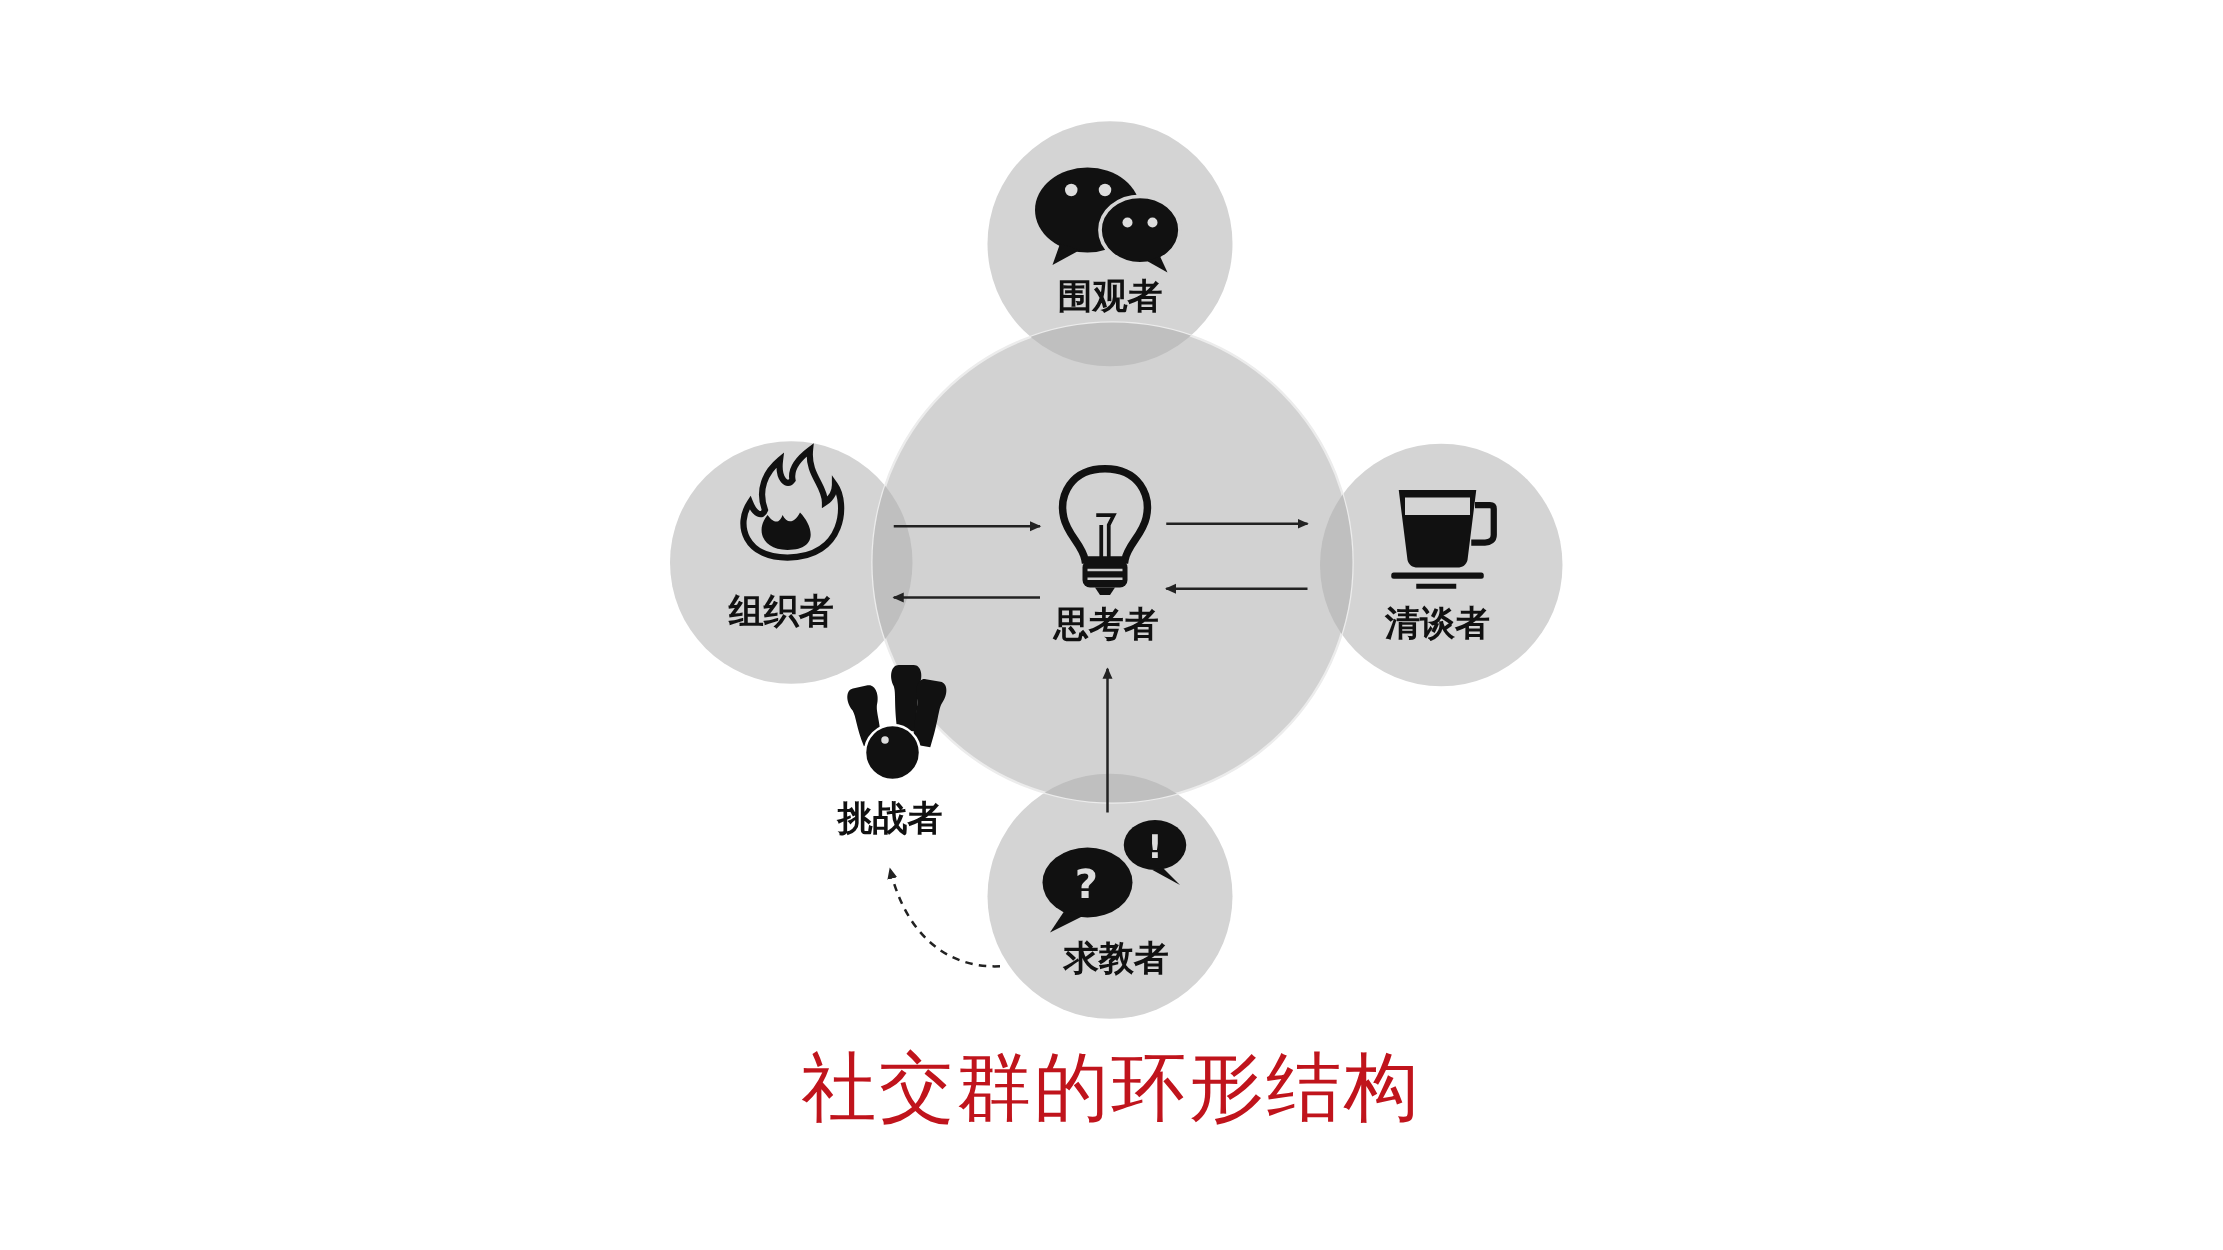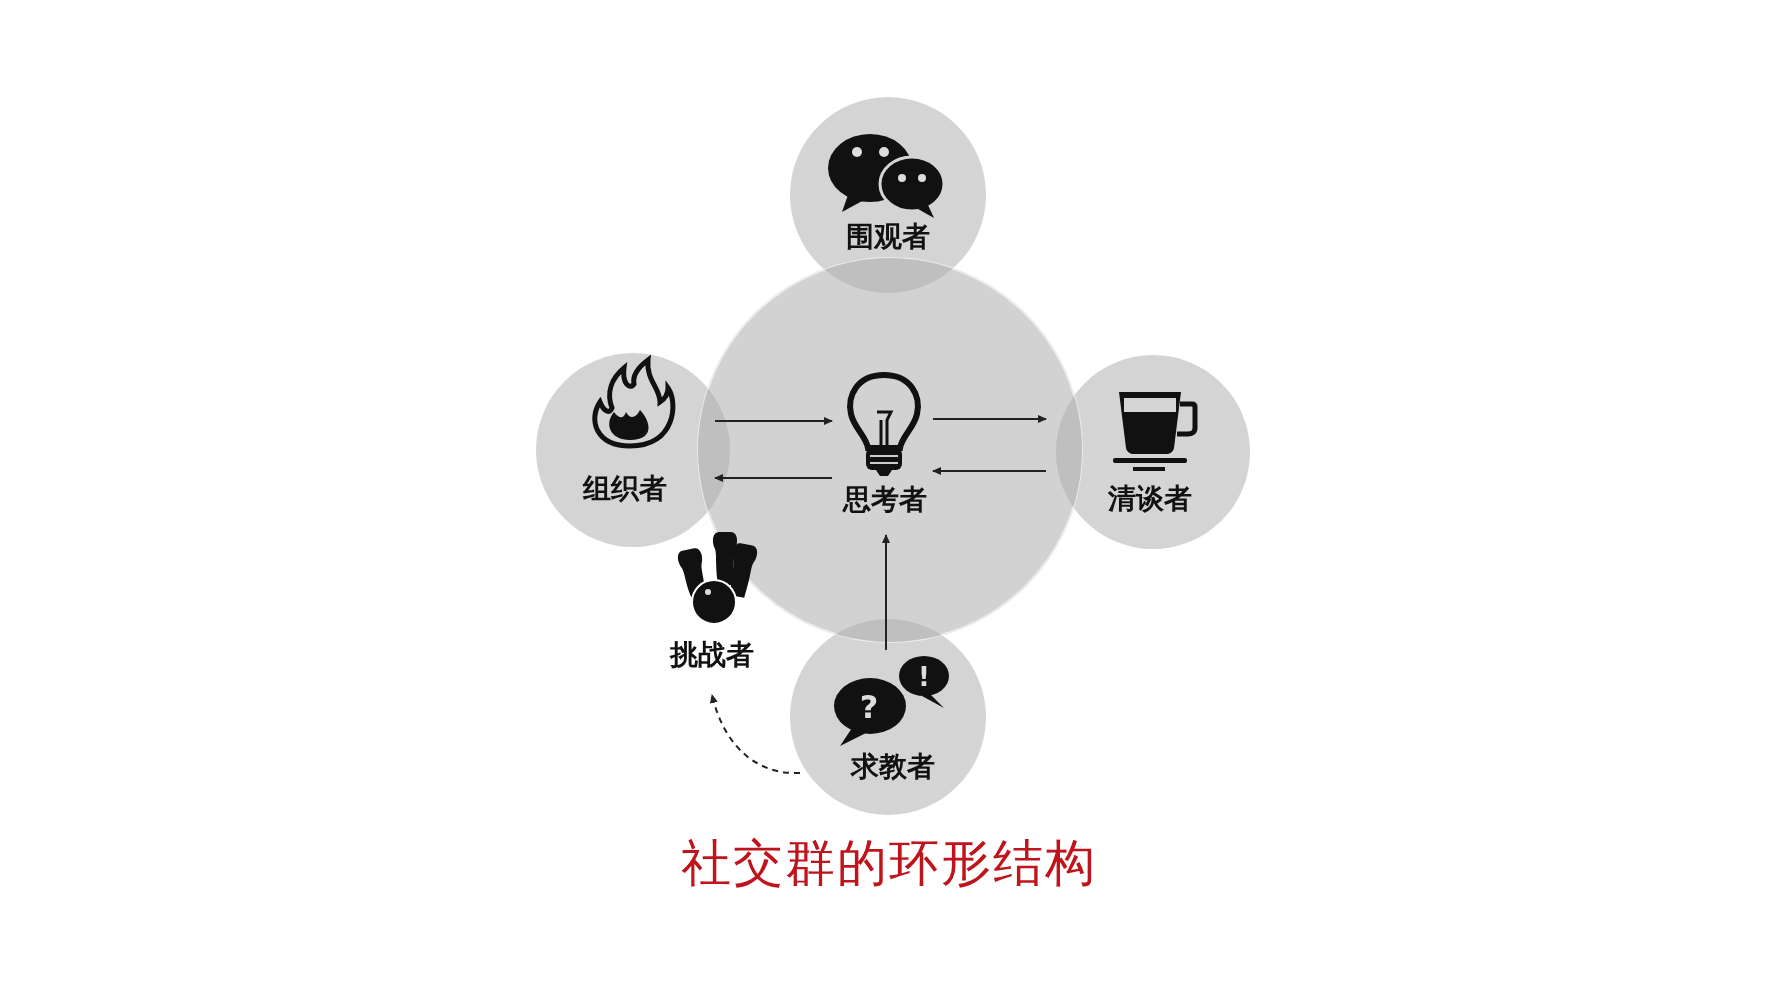--- a/index.html
+++ b/index.html
@@ -1,21 +1,21 @@
 <!DOCTYPE html>
 <html><head>
   <meta charset="utf-8">
   <style>
     html, body { margin:0; padding:0; background:#ffffff; }
     body { width:1778px; height:1000px; position:relative; overflow:hidden; font-family:"DejaVu Sans", sans-serif; }
     svg.diagram { position:absolute; left:0; top:0; }
     .label { font-family:"DejaVu Sans", sans-serif; font-weight:bold; fill:#111; }
     .caption {
       position:absolute; left:0; width:1778px; top:830px; text-align:center;
-      font-family:"DejaVu Serif", serif; font-size:50px; color:#c0141c; letter-spacing:2px;
+      font-family:"DejaVu Serif", serif; font-size:60px; color:#c0141c; letter-spacing:2px;
     }
   </style>
 </head>
 <body>
 
 <svg class="diagram" width="1778" height="1000" viewBox="0 0 1778 1000">
   <defs>
     <marker id="arrow" markerWidth="10" markerHeight="10" refX="8" refY="5" orient="auto" markerUnits="userSpaceOnUse">
       <path d="M0,1 L9,5 L0,9 z" fill="#222"></path>
     </marker>

